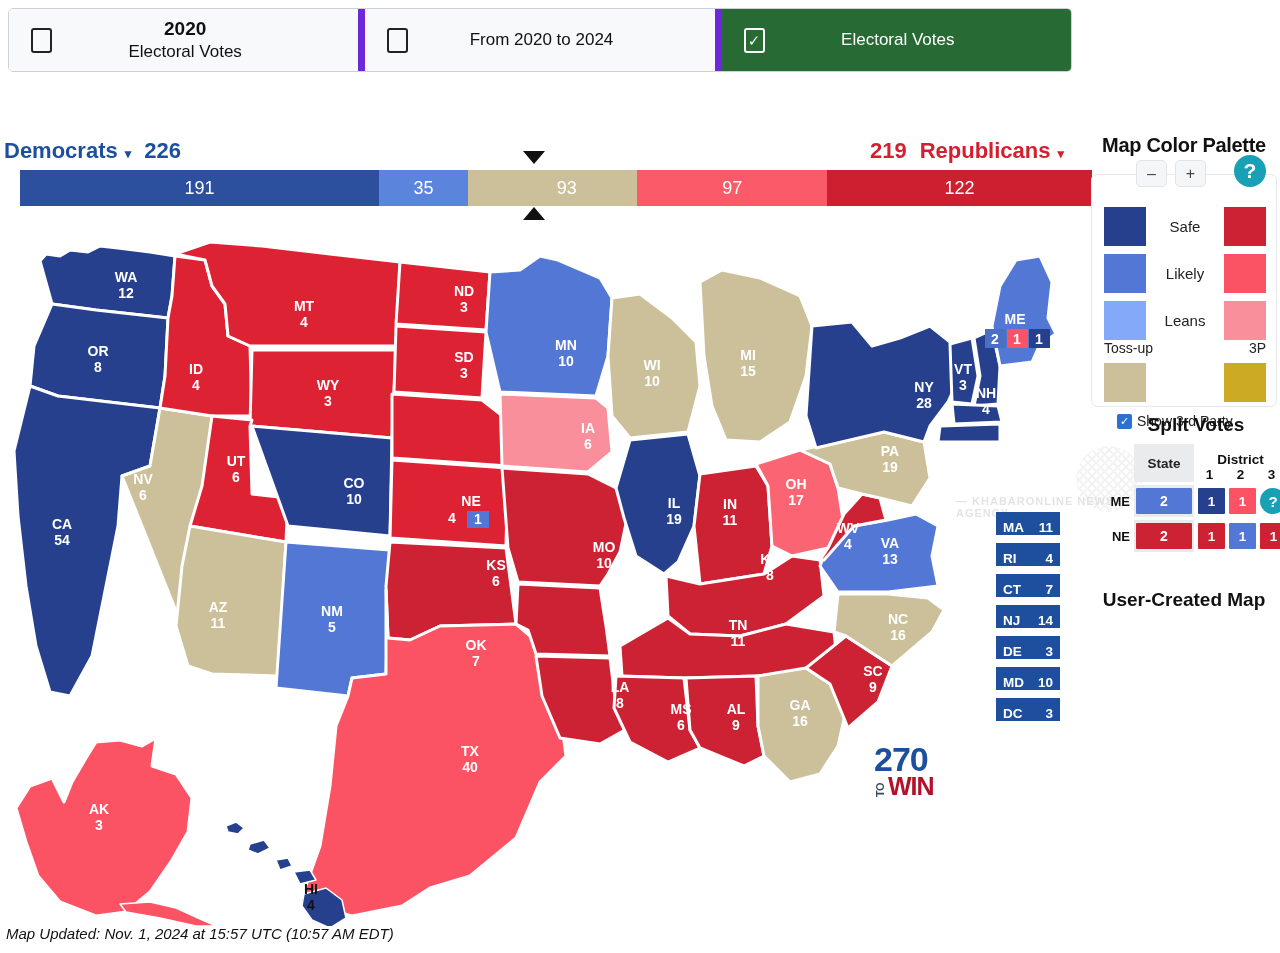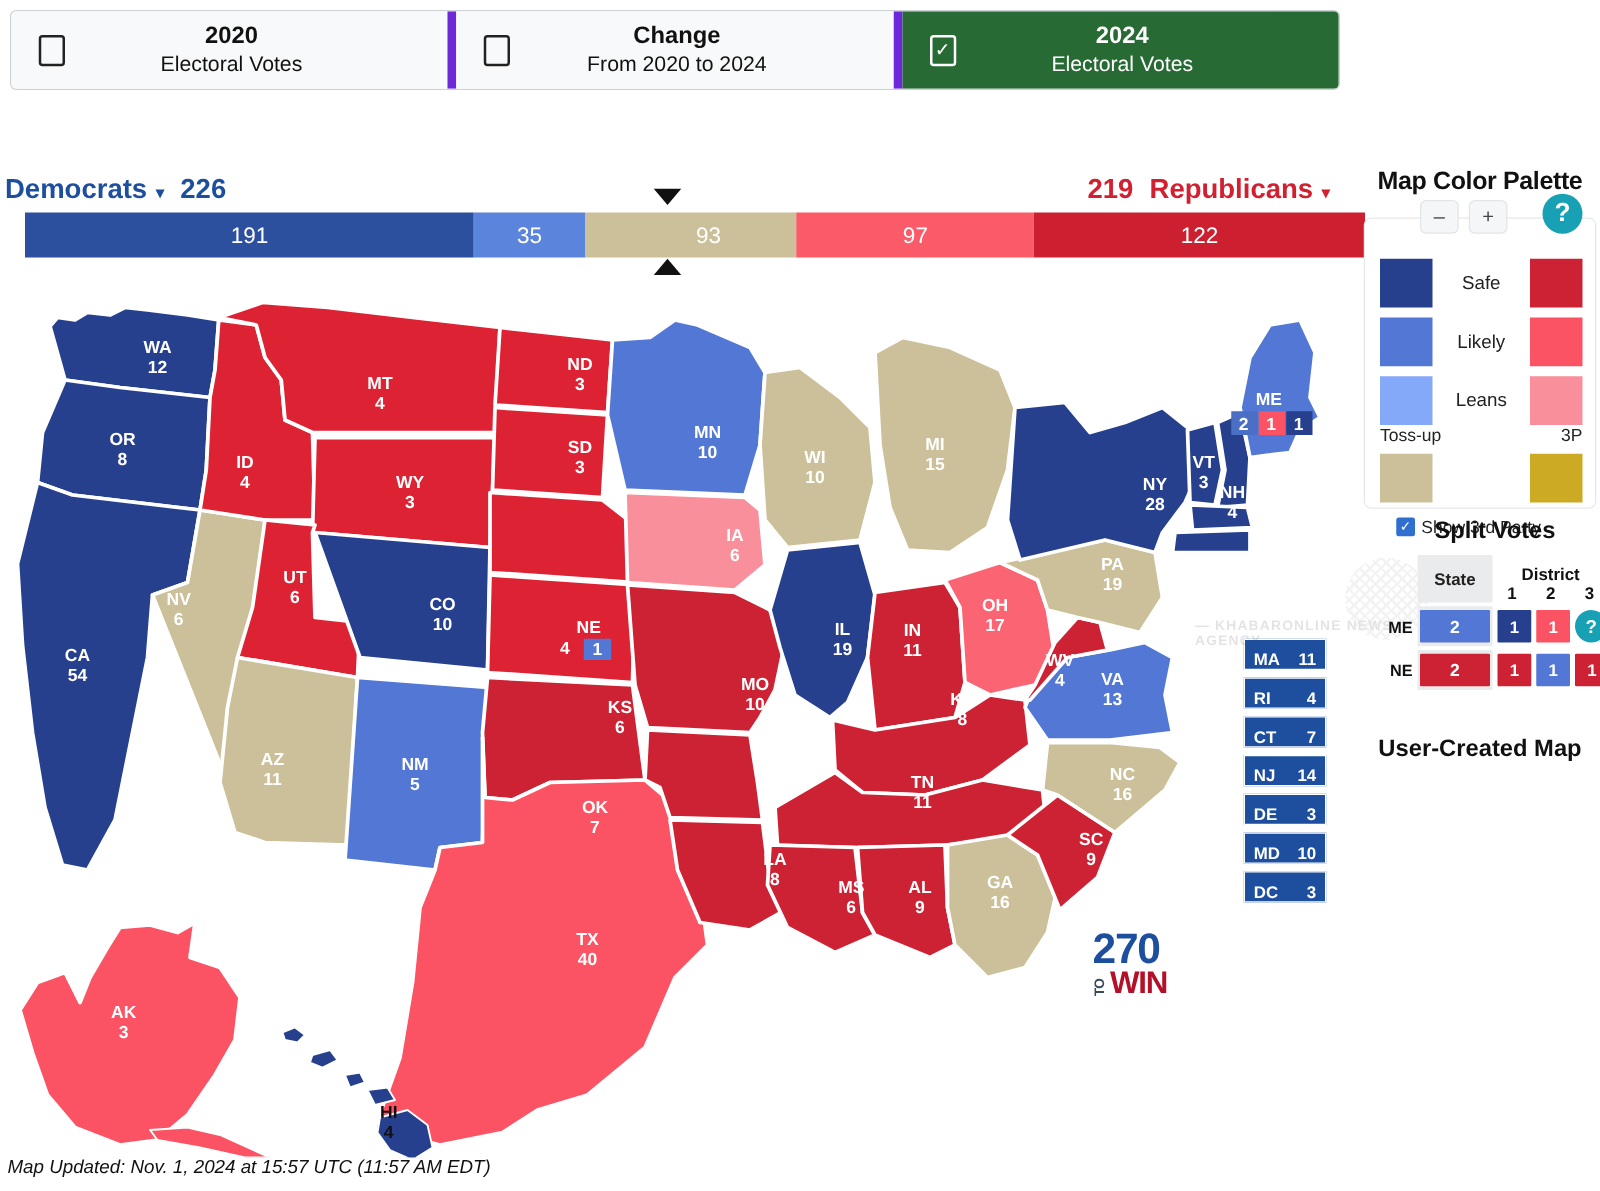--- a/index.html
+++ b/index.html
@@ -212,28 +212,26 @@
     <div class="year-tab">
       <div class="chk"></div>
       <div class="tlabels">
         <div class="t-title">2020</div>
         <div class="t-sub">Electoral Votes</div>
       </div>
     </div>
     <div class="year-tab">
       <div class="chk"></div>
       <div class="tlabels">
-        <div class="t-title">Change</div>
         <div class="t-sub">From 2020 to 2024</div>
       </div>
     </div>
     <div class="year-tab active">
       <div class="chk">✓</div>
       <div class="tlabels">
-        <div class="t-title">2024</div>
         <div class="t-sub">Electoral Votes</div>
       </div>
     </div>
   </div>
 
   <div class="party-row">
     <div class="dem-head">
       <span>Democrats</span>
       <span class="caret-dn">▾</span>
       <span class="headnum">226</span>
@@ -498,21 +496,21 @@
       <span class="logo-to">TO</span>
       <span class="logo-win">WIN</span>
     </div>
   </div>
 
   <div class="wm">
     <div class="wm-circ"></div>
     <div class="wm-txt">— KHABARONLINE NEWS AGENCY —</div>
   </div>
 
-  <div class="footer">Map Updated: Nov. 1, 2024 at 15:57 UTC (11:57 AM EDT)</div>
+  <div class="footer">Map Updated: Nov. 1, 2024 at 15:57 UTC (10:57 AM EDT)</div>
 
   <div class="right-panel">
     <div class="panel-title">Map Color Palette</div>
 
     <div class="pm-btns">
       <div class="pm-btn">–</div>
       <div class="pm-btn">+</div>
     </div>
     <div class="help-dot">?</div>
 

